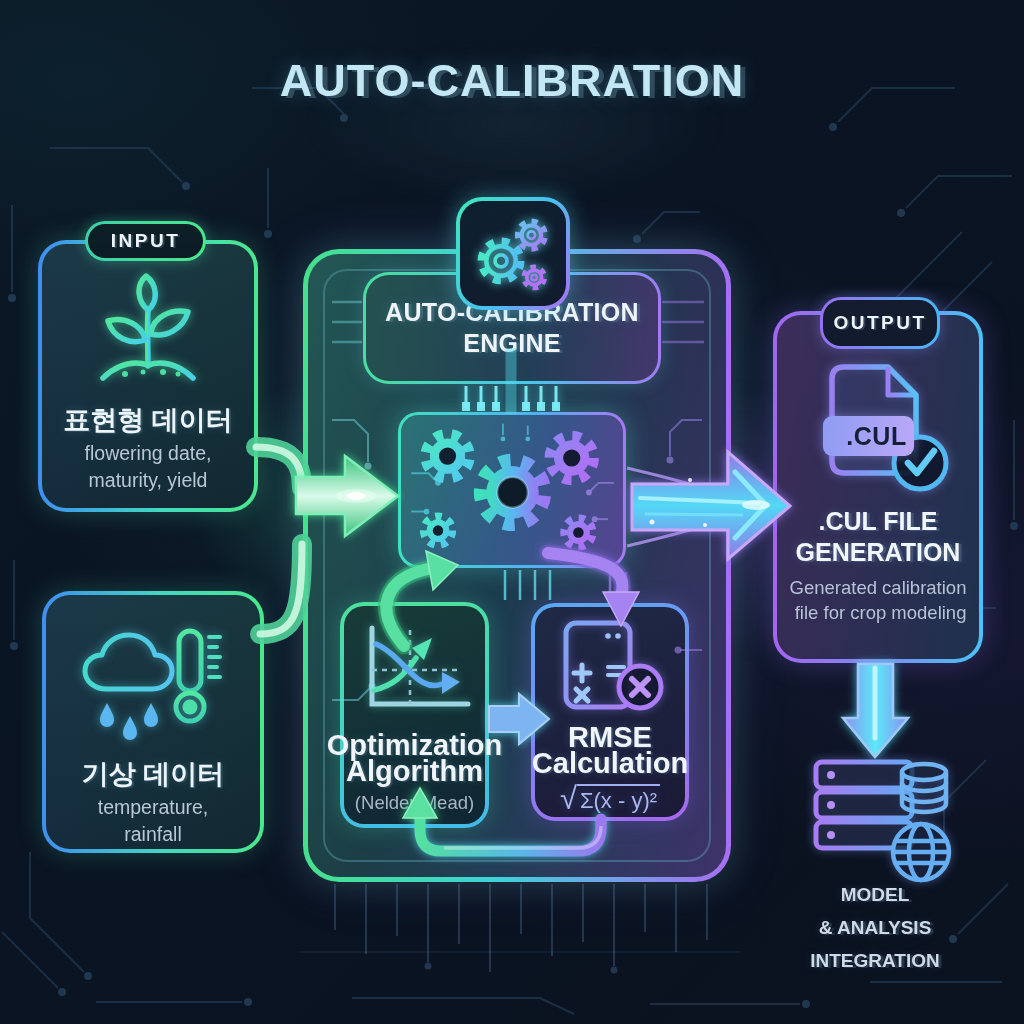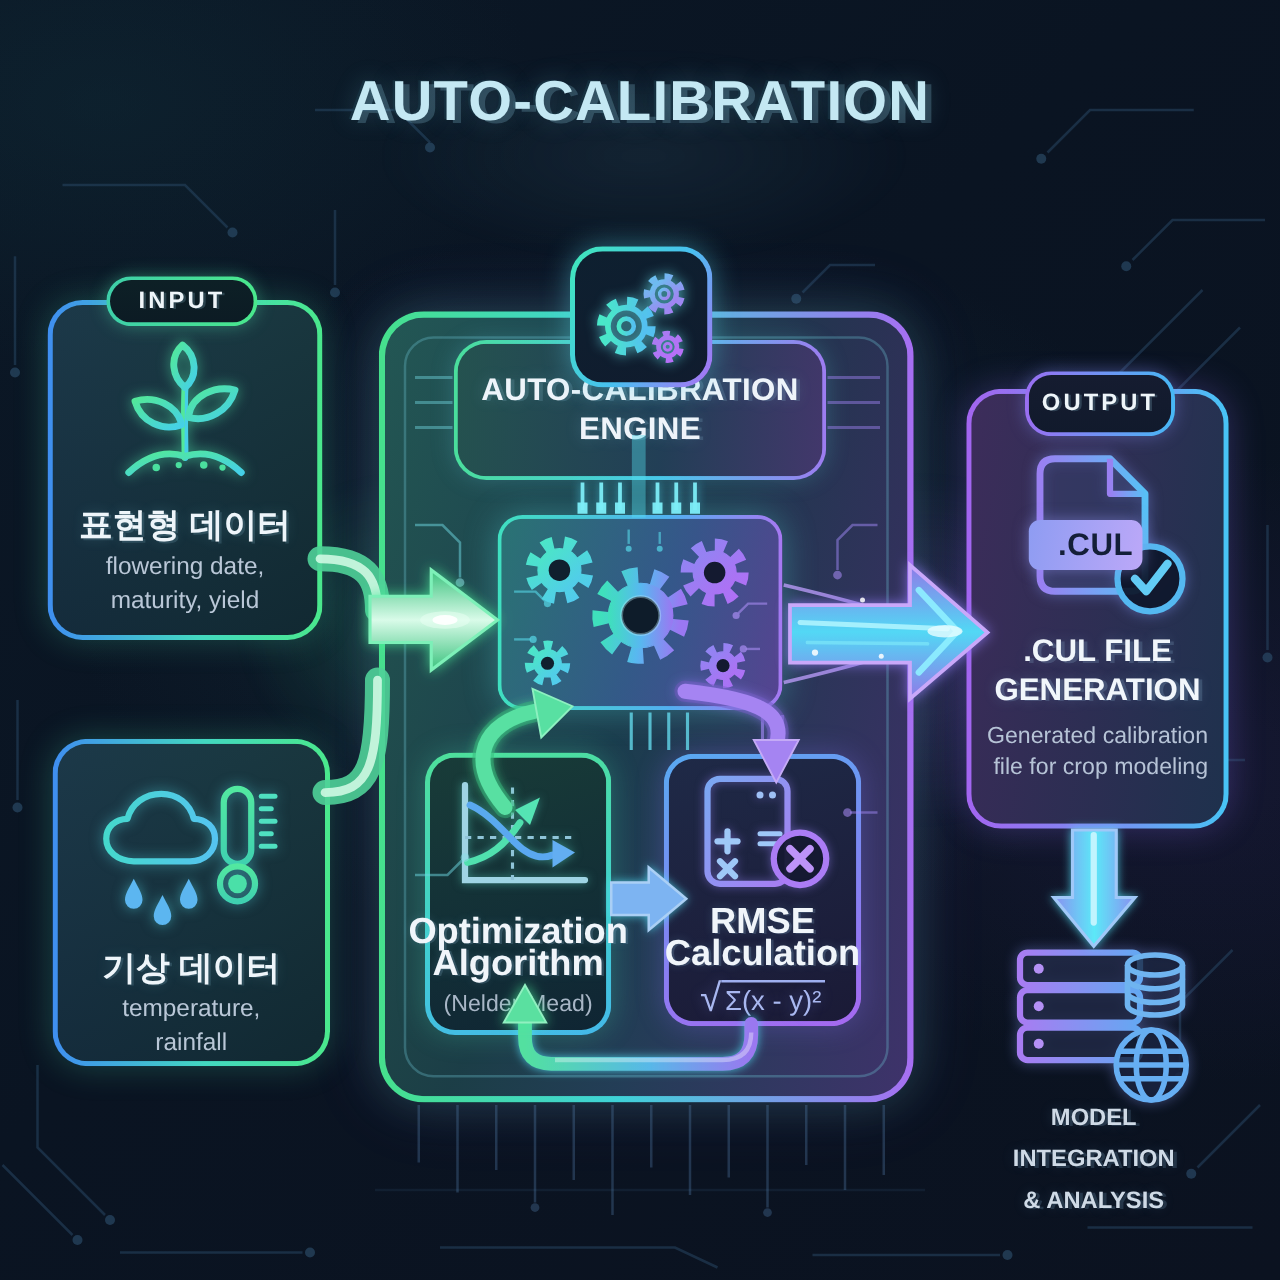--- a/index.html
+++ b/index.html
@@ -451,22 +451,22 @@
       </g>
       <g stroke="#66aef2" stroke-width="4.5" fill="rgba(14,22,42,.75)">
         <circle cx="113" cy="96" r="28"></circle>
         <ellipse cx="113" cy="96" rx="12" ry="28" fill="none"></ellipse>
         <path d="M 87 85 H 139 M 85 96 H 141 M 87 107 H 139" fill="none"></path>
       </g>
     </svg>
   </div>
   <div class="model-text">
     <div>MODEL</div>
+    <div>&amp; ANALYSIS</div>
     <div>INTEGRATION</div>
-    <div>&amp; ANALYSIS</div>
   </div>
 
   <svg class="layer" style="z-index:9;" viewBox="0 0 1024 1024">
     <defs>
       <linearGradient id="mergeFill" x1="0" y1="456" x2="0" y2="536" gradientUnits="userSpaceOnUse">
         <stop offset="0" stop-color="#3cc27e"></stop>
           <stop offset=".5" stop-color="#d9fbe9"></stop>
           <stop offset="1" stop-color="#3cc27e"></stop>
       </linearGradient>
       <linearGradient id="purpFill" x1="0" y1="452" x2="0" y2="559" gradientUnits="userSpaceOnUse">

